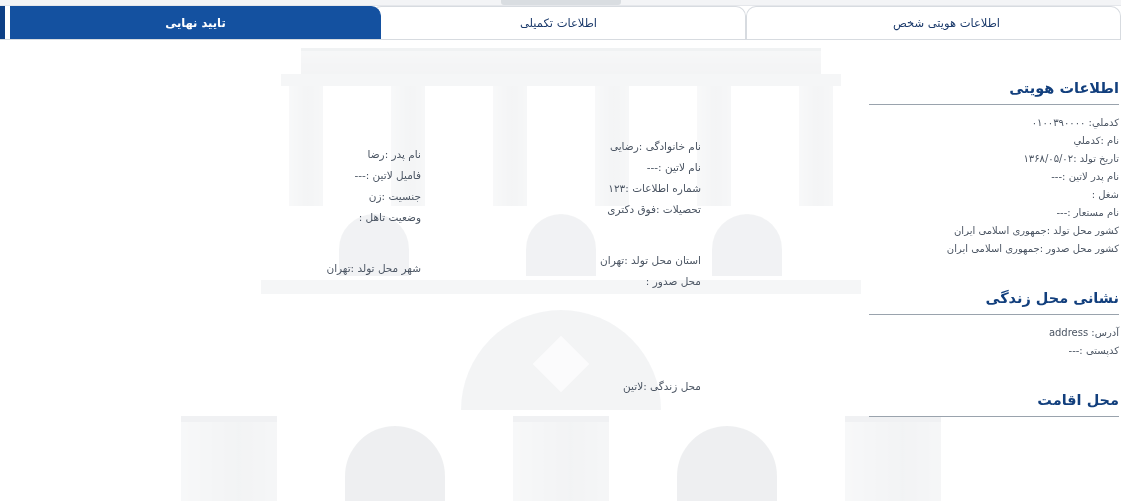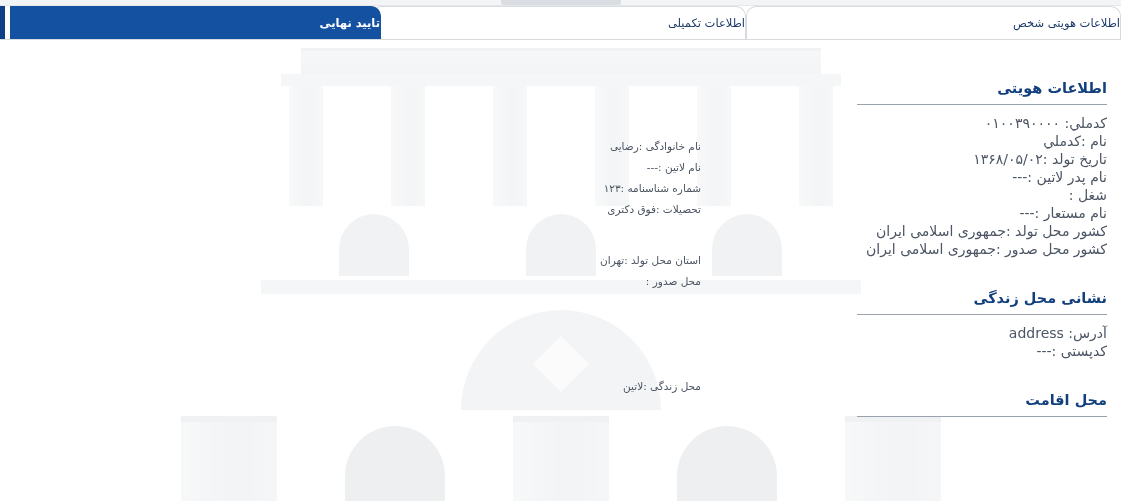--- a/index.html
+++ b/index.html
@@ -147,21 +147,21 @@
     height: 33px;
     background: #ffffff;
     display: flex;
     flex-direction: row;
     direction: rtl;
   }
   .tab {
     position: relative;
     height: 33px;
     line-height: 33px;
-    text-align: right;
+    text-align: center;
     font-size: 11.5px;
     color: #1b3a6b;
     background: #ffffff;
     border: 1px solid #d7dbe0;
     border-bottom: none;
     border-radius: 10px 10px 0 0;
     margin-left: -10px;
     cursor: pointer;
     white-space: nowrap;
   }
@@ -195,38 +195,38 @@
     position: absolute;
     top: 40px; left: 0; right: 0; bottom: 0;
     padding: 0;
     direction: rtl;
   }
 
   
   .right-col {
     position: absolute;
     top: 40px;
-    right: 14px;
+    right: 2px;
     width: 250px;
     direction: rtl;
     text-align: right;
   }
   .section-title {
     font-size: 14.5px;
     font-weight: bold;
     color: #123f7d;
     margin: 0 0 8px 0;
   }
   .section-rule {
     height: 1px;
     background: #9aa3ad;
     margin-bottom: 9px;
   }
   .kv {
-    font-size: 14px;
+    font-size: 10px;
     color: #4b5563;
     line-height: 18px;
     white-space: nowrap;
     letter-spacing: 0;
   }
 
   
   .mid-col {
     position: absolute;
     top: 96px;
@@ -336,31 +336,41 @@
       <div class="sec-block sec-gap-big">
         <div class="section-title">محل اقامت</div>
         <div class="section-rule"></div>
       </div>
 
     </div>
 
     <div class="mid-col">
       <div class="field">نام خانوادگی :رضایی</div>
       <div class="field">نام لاتین :---</div>
-      <div class="field">شماره شناسنامه :۱۲۳</div>
+      <div class="field">شماره اطلاعات :۱۲۳</div>
       <div class="field">تحصیلات :فوق دکتری</div>
 
       <div class="spacer-30"></div>
 
       <div class="field">استان محل تولد :تهران</div>
       <div class="field">محل صدور :</div>
 
       <div class="spacer-84"></div>
 
       <div class="field">محل زندگی :لاتین</div>
 
       <div class="spacer-30"></div>
 
     </div>
 
+    <div class="far-col">
+      <div class="field">نام پدر :رضا</div>
+      <div class="field">فامیل لاتین :---</div>
+      <div class="field">جنسیت :زن</div>
+      <div class="field">وضعیت تاهل :</div>
+
+      <div class="spacer-30"></div>
+
+      <div class="field">شهر محل تولد :تهران</div>
+    </div>
 
   </div>
 </div>
 
 </body></html>

